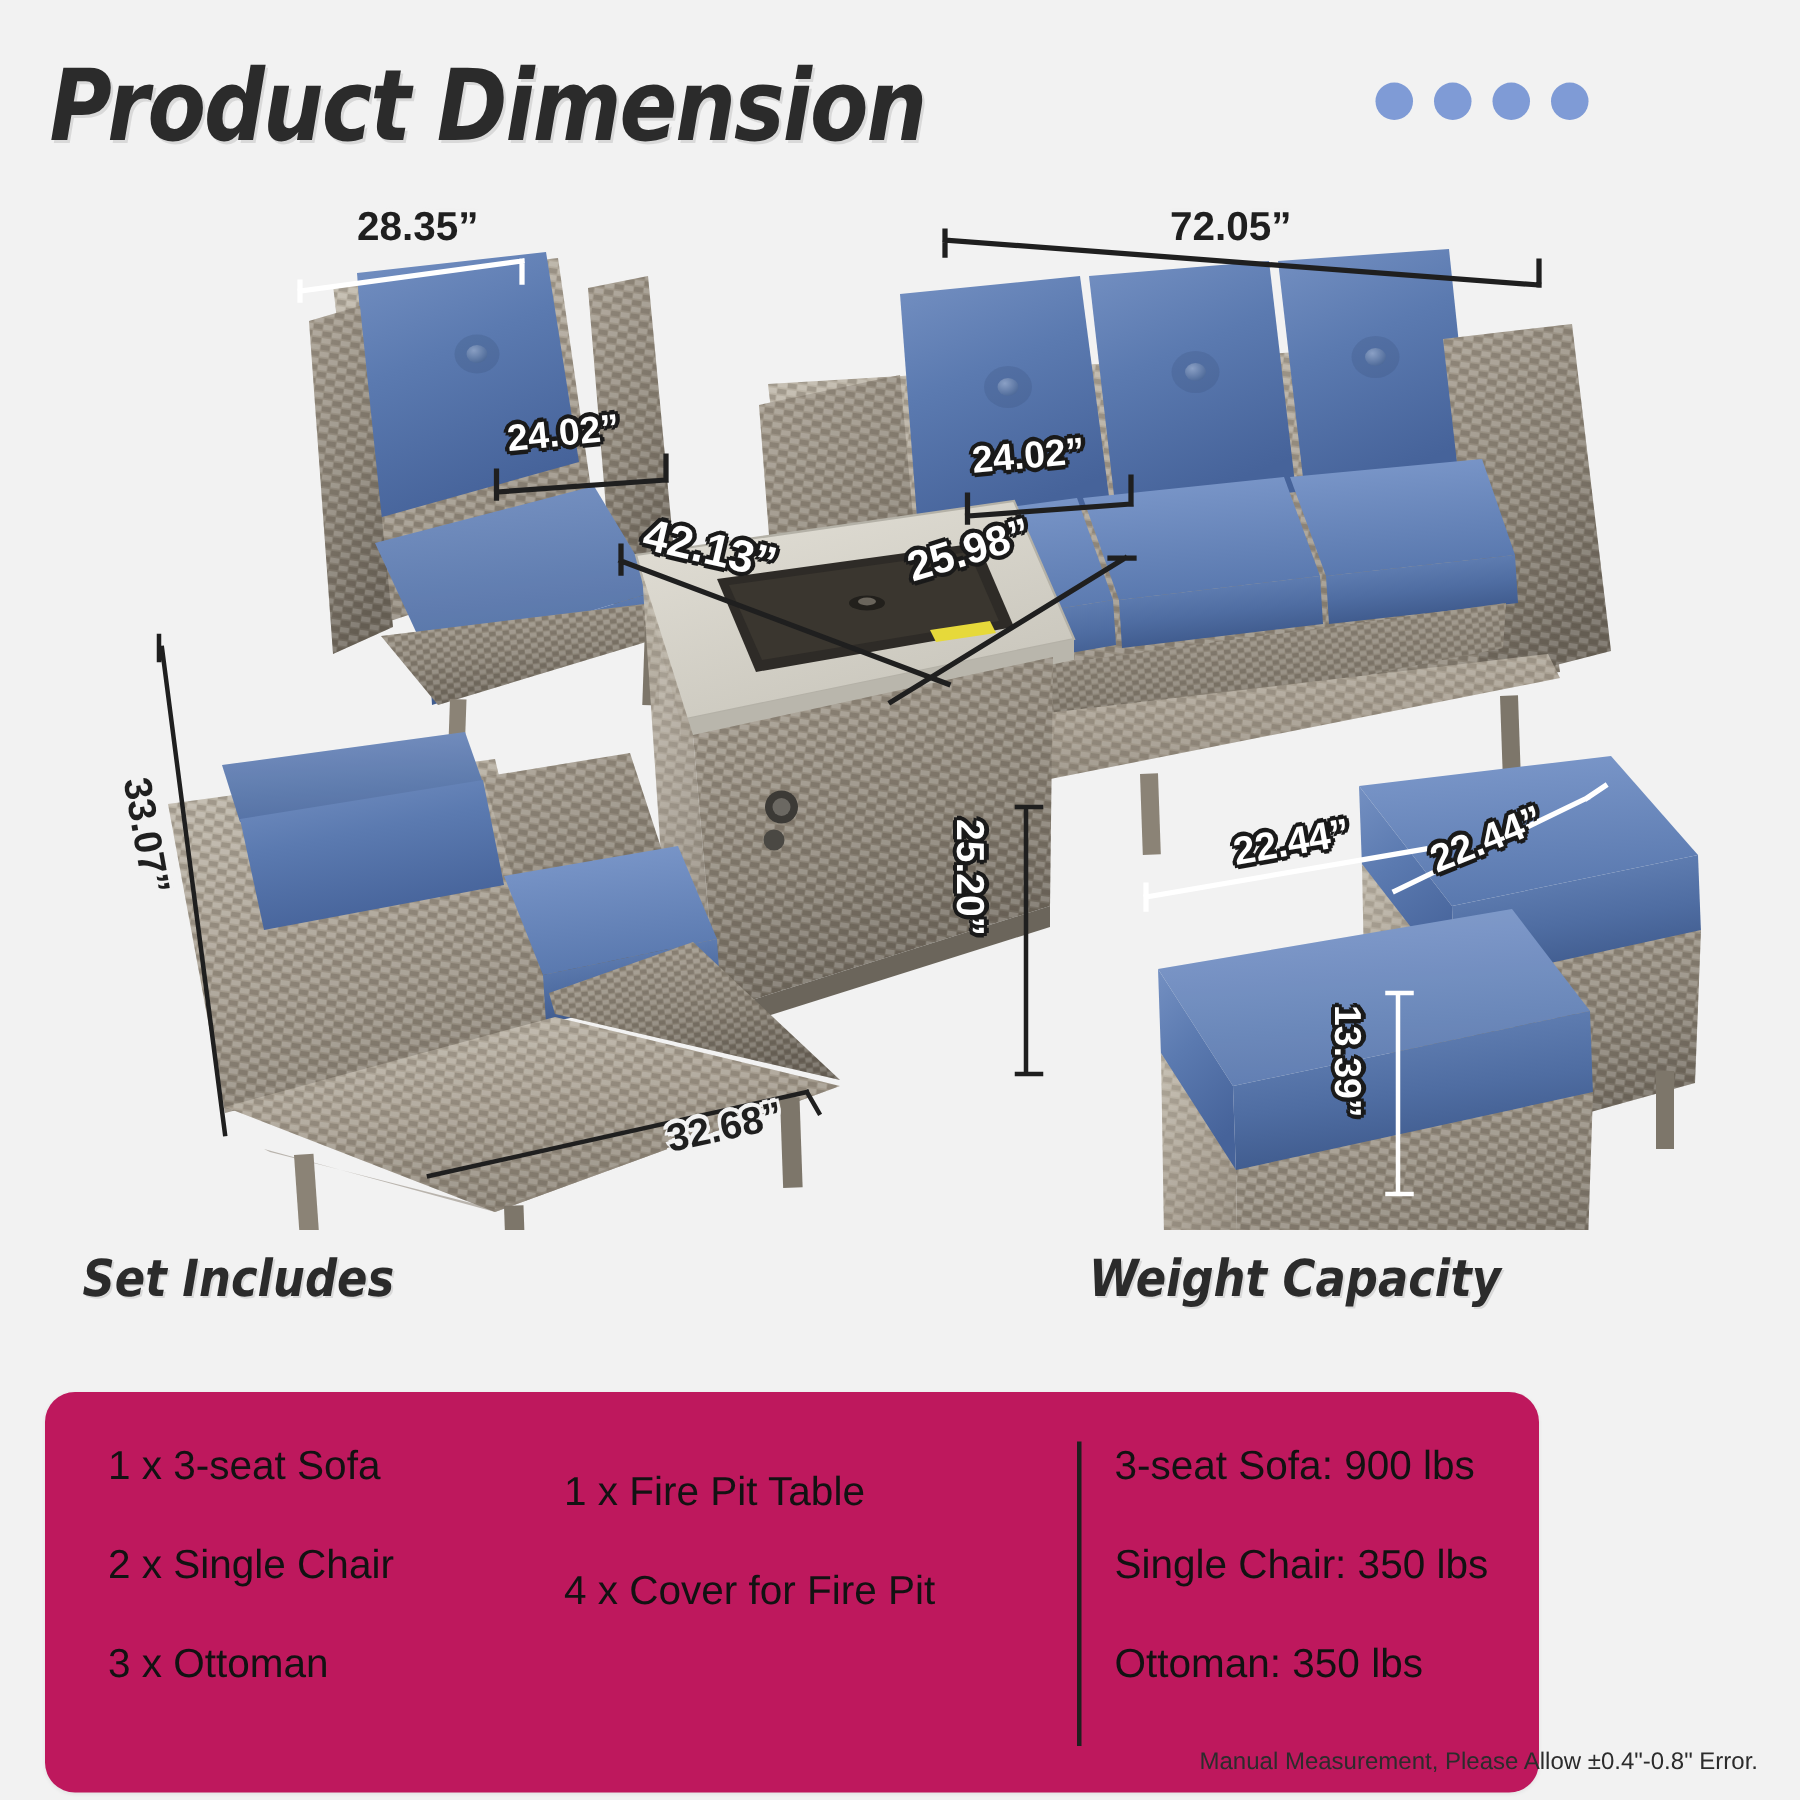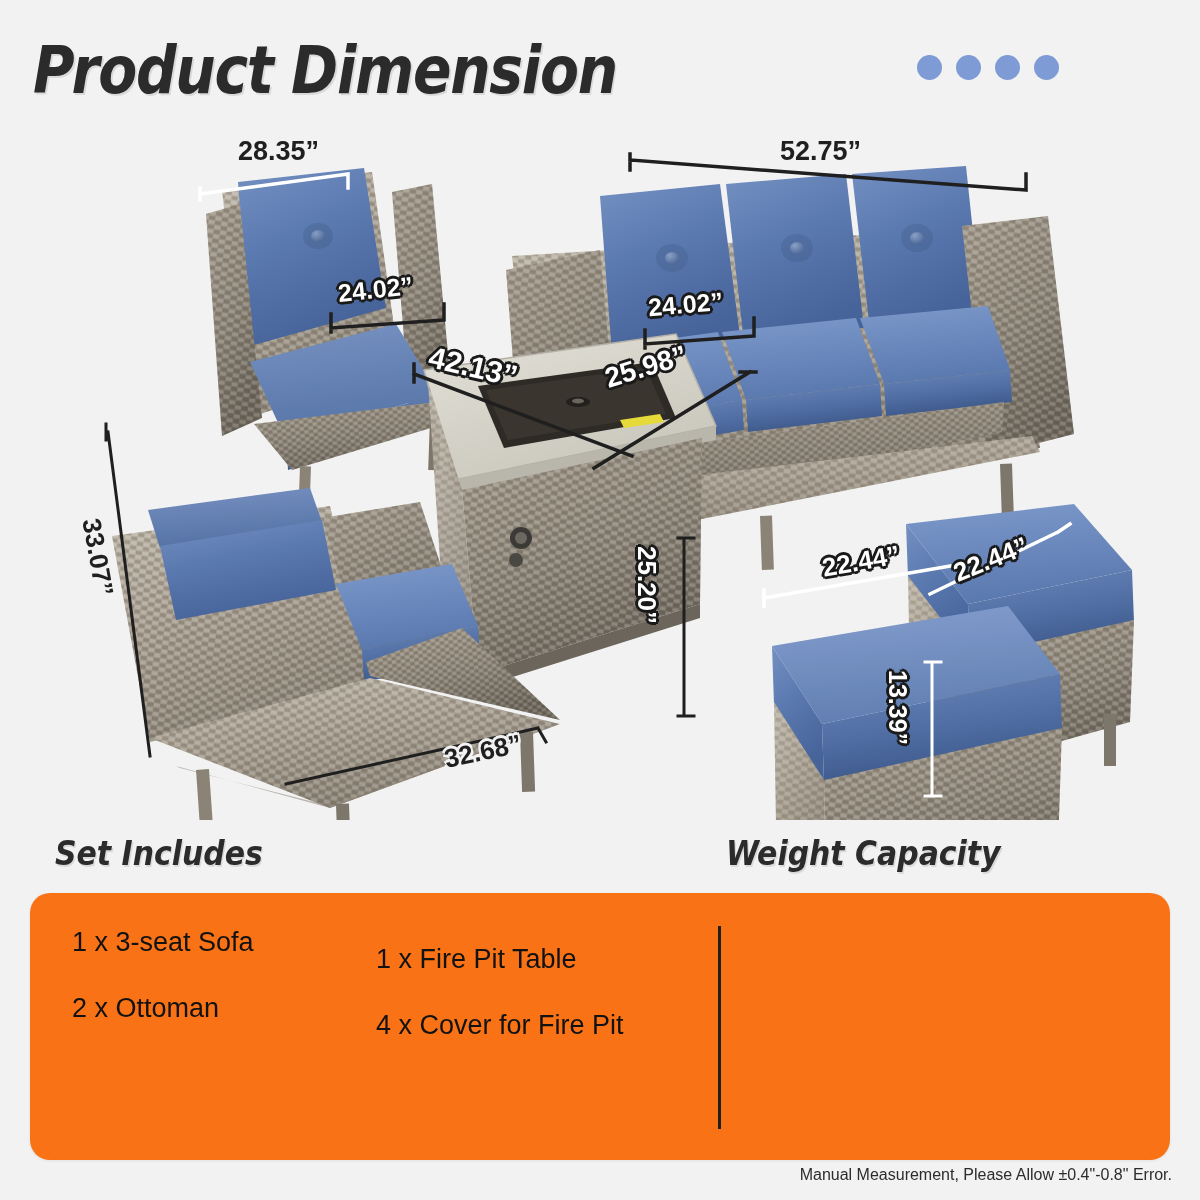--- a/index.html
+++ b/index.html
@@ -99,24 +99,24 @@
     white-space: nowrap;
     text-shadow: 1.5px 1.5px 0 rgba(0,0,0,0.10);
   }
   #set-includes-heading { left: 55px;  top: 833px; }
   #weight-capacity-heading { left: 726px; top: 833px; }
 
   
   #info-card {
     position: absolute;
     left: 30px;
-    top: 893px;
-    width: 1140px;
+    top: 928px;
+    width: 996px;
     height: 267px;
-    background: #f97316;
+    background: #be185d;
     border-radius: 20px;
     box-shadow: 0 1px 3px rgba(0,0,0,0.07);
   }
 
   #card-inner {
     position: absolute;
     inset: 0;
     display: flex;
   }
 
@@ -467,21 +467,21 @@
 
   <div class="bracket" style="left:922px; top:540px;">
     <svg width="26" height="142">
       <path d="M10,4 L10,138 M3,4 L19,4 M3,138 L19,138" stroke="#ffffff" stroke-width="3" fill="none" stroke-linecap="square"></path>
     </svg>
   </div>
 
   
   <div class="dim dim-dark" style="left:238px; top:18px; font-size:27px;">28.35”</div>
 
-  <div class="dim dim-dark" style="left:780px; top:18px; font-size:27px;">52.75”</div>
+  <div class="dim dim-dark" style="left:780px; top:18px; font-size:27px;">72.05”</div>
 
   <div class="dim dim-light" style="left:338px; top:157px; font-size:25px; transform:rotate(-6deg);">24.02”</div>
 
   <div class="dim dim-light" style="left:648px; top:172px; font-size:25px; transform:rotate(-5deg);">24.02”</div>
 
   <div class="dim dim-light" style="left:428px; top:232px; font-size:30px; transform:rotate(13deg);">42.13”</div>
 
   <div class="dim dim-light" style="left:604px; top:233px; font-size:28px; transform:rotate(-17deg);">25.98”</div>
 
   <div class="dim dim-light" style="left:662px; top:428px; font-size:26px; transform:rotate(90deg); transform-origin:left top;">25.20”</div>
@@ -499,27 +499,33 @@
 
 <div id="set-includes-heading" class="section-heading">Set Includes</div>
 <div id="weight-capacity-heading" class="section-heading">Weight Capacity</div>
 
 <div id="info-card">
   <div id="card-inner">
 
     <div id="set-col">
       <div class="set-subcol a">
         <div class="info-line">1 x 3-seat Sofa</div>
-        <div class="info-line">2 x Ottoman</div>
+        <div class="info-line">2 x Single Chair</div>
+        <div class="info-line">3 x Ottoman</div>
       </div>
       <div class="set-subcol b">
         <div class="info-line">1 x Fire Pit Table</div>
         <div class="info-line">4 x Cover for Fire Pit</div>
       </div>
     </div>
 
     <div id="divider"></div>
 
+    <div id="weight-col">
+      <div class="info-line">3-seat Sofa: 900 lbs</div>
+      <div class="info-line">Single Chair: 350 lbs</div>
+      <div class="info-line">Ottoman: 350 lbs</div>
+    </div>
 
   </div>
 </div>
 
 <div id="footer-note">Manual Measurement, Please Allow ±0.4"-0.8" Error.</div>
 
 </body></html>

